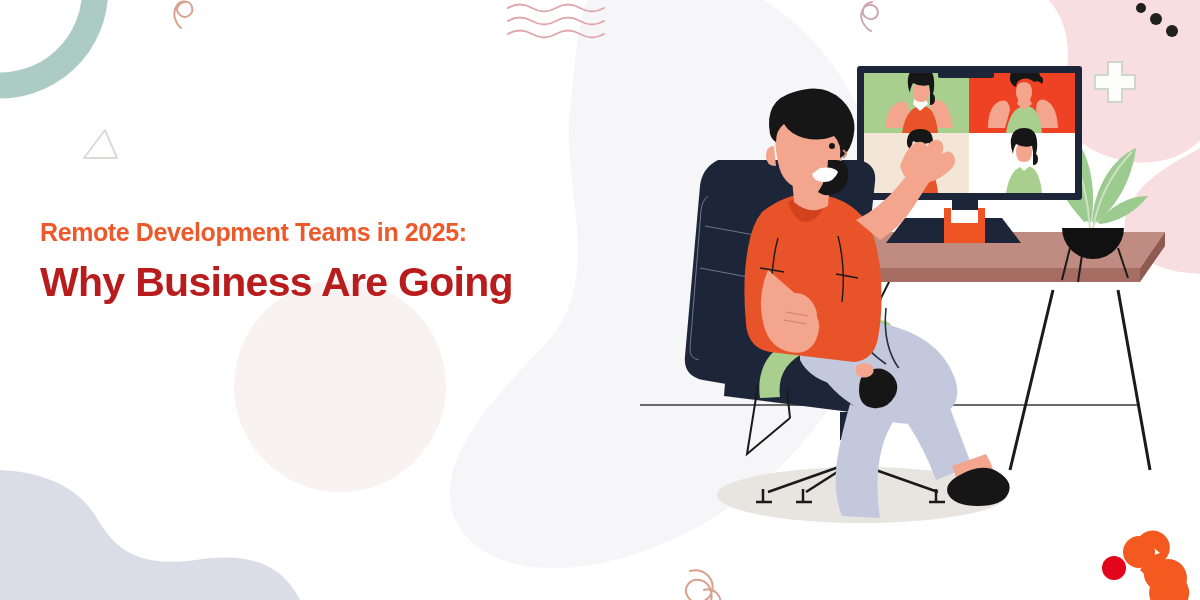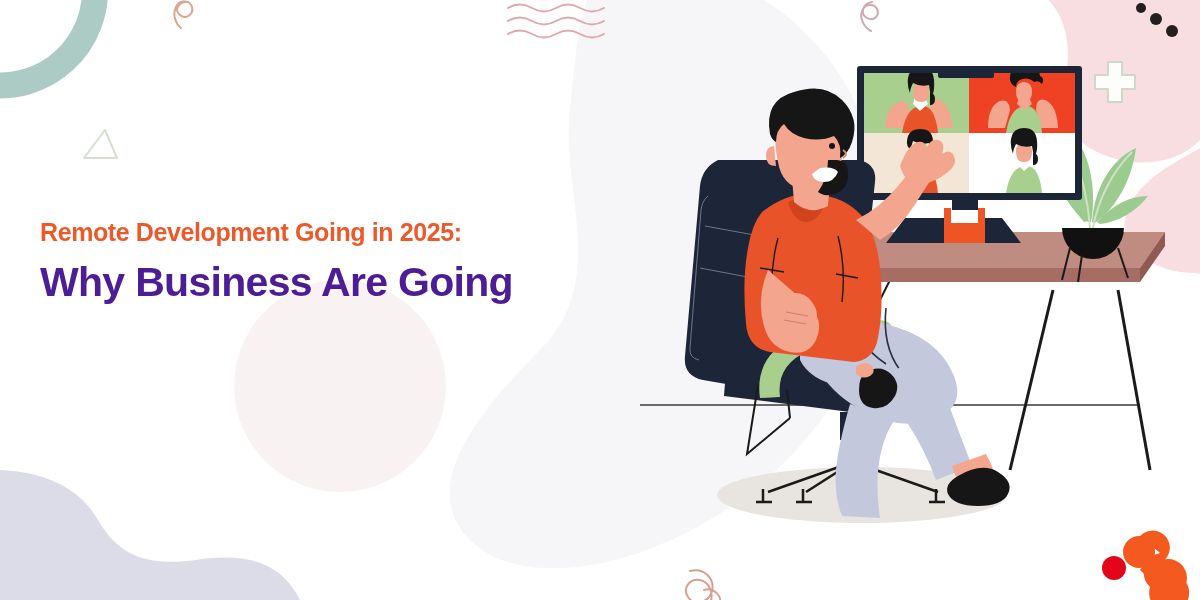--- a/index.html
+++ b/index.html
@@ -284,19 +284,19 @@
       <path d="M820 168 q14 -2 18 4 q-4 10 -14 10 q-10 0 -12 -8 Z" fill="#ffffff"></path>
 
       <circle cx="832" cy="146" r="3" fill="#161616"></circle>
       <path d="M826 136 q8 -5 14 0" stroke="#161616" stroke-width="2" fill="none"></path>
 
       <path d="M843 150 q6 4 0 8" stroke="#d88a72" stroke-width="2" fill="none"></path>
     </g>
   </svg>
 
   <div class="headline-block">
-    <p class="eyebrow" style="color:#ec5a2b">Remote Development Going in 2025:</p>
-    <h1 class="title" style="color:#4c1d95">
+    <p class="eyebrow" style="color:#ec5a2b">Remote Development Teams in 2025:</p>
+    <h1 class="title" style="color:#b91c1c">
       <span>Why Business Are Going</span><br>
     </h1>
   </div>
 
 </div>
 
 </body></html>

